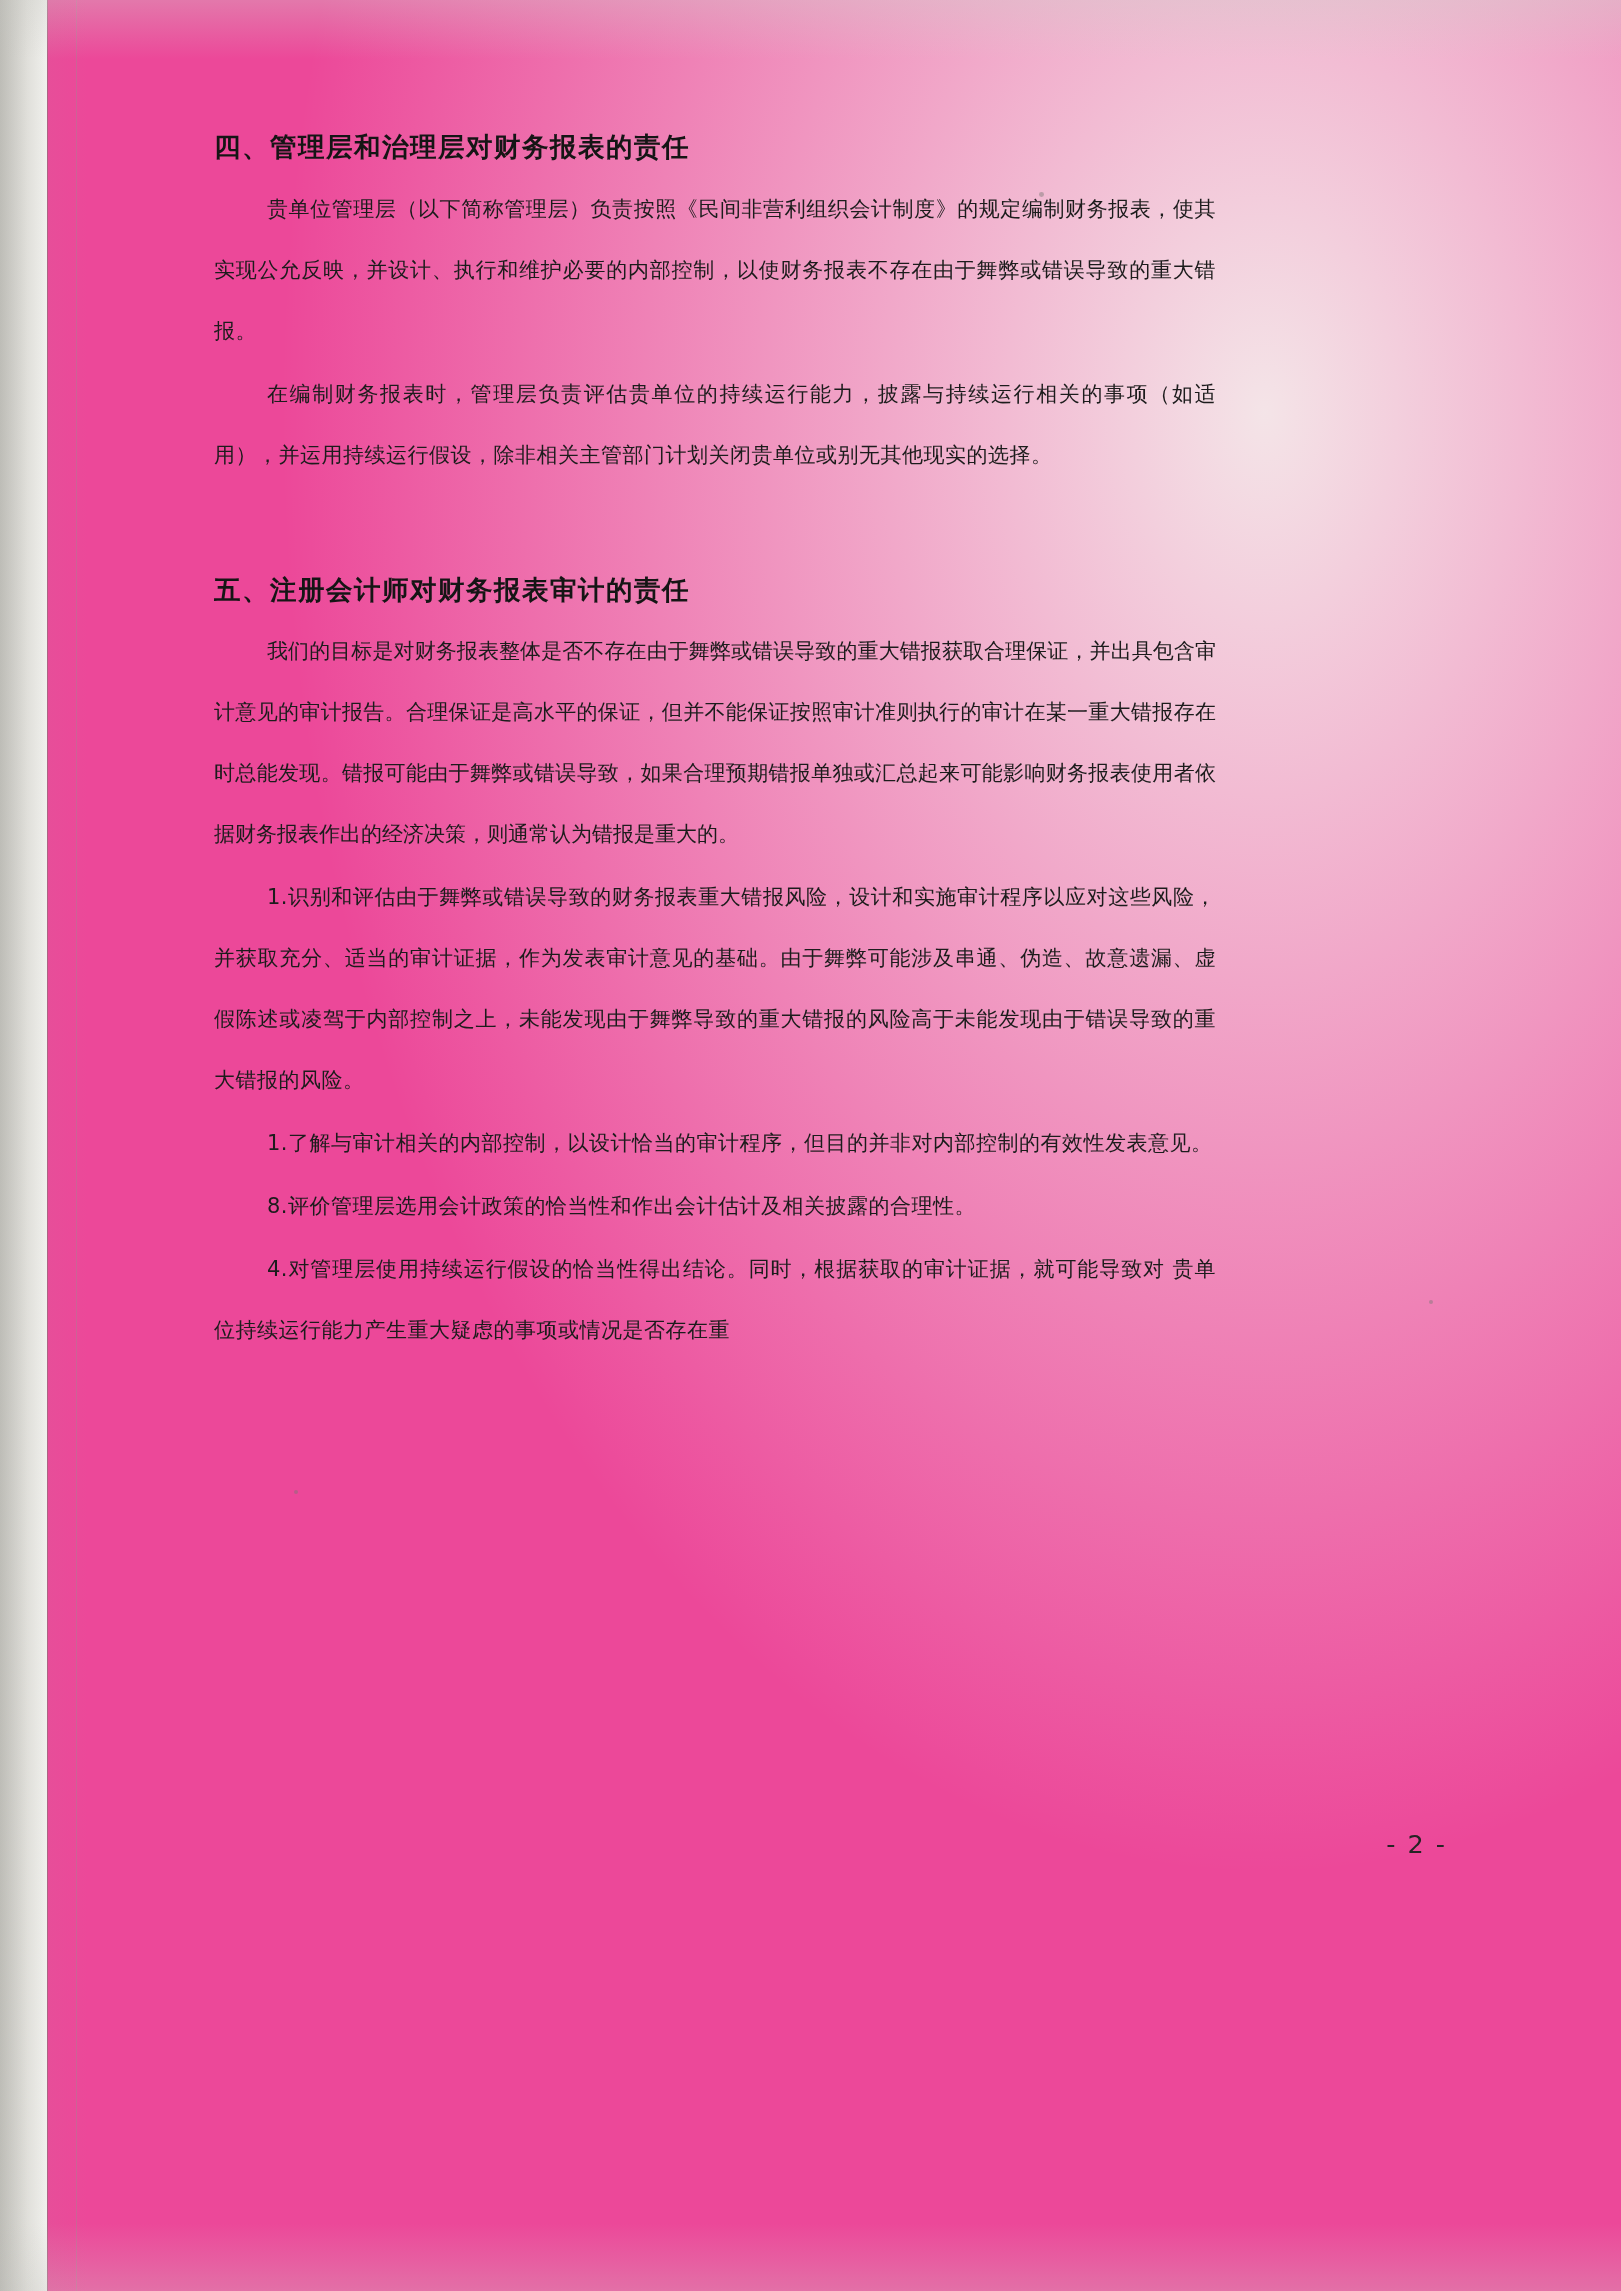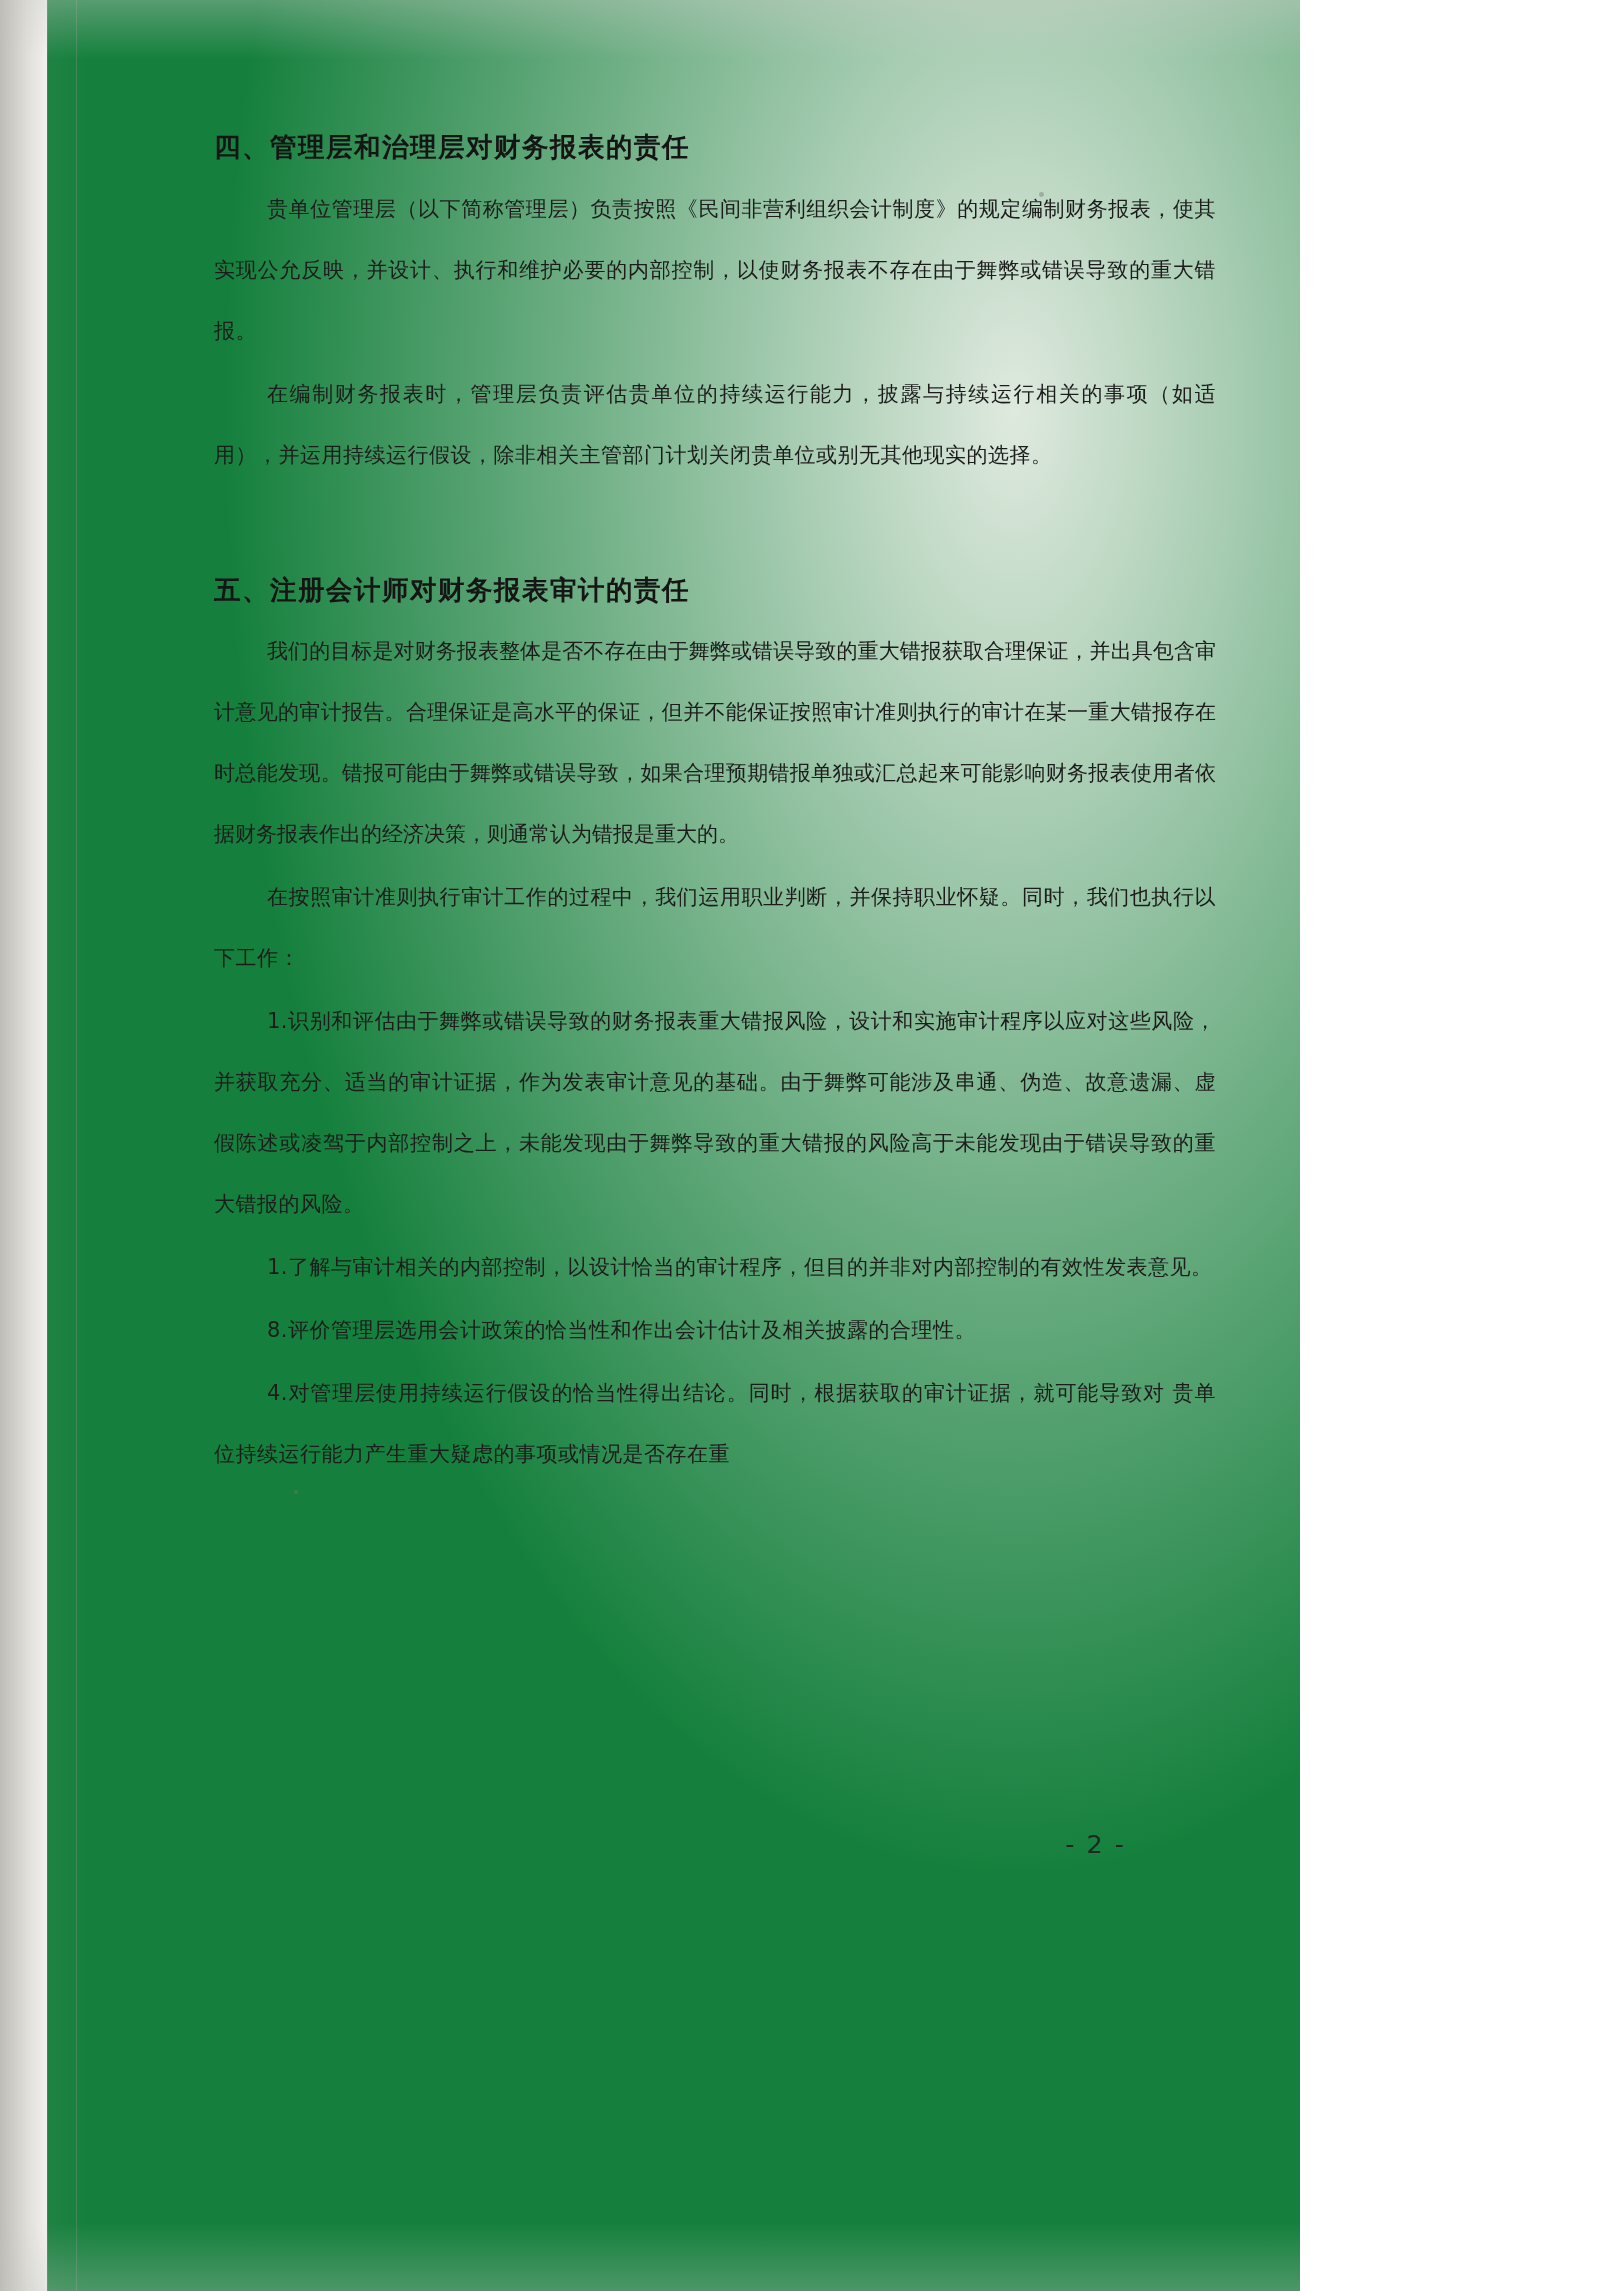--- a/index.html
+++ b/index.html
@@ -2,23 +2,23 @@
 <html><head>
 <meta charset="utf-8">
 <style>
   html, body {
     margin: 0;
     padding: 0;
     background: #ffffff;
   }
   #page {
     position: relative;
-    width: 1300px;
+    width: 1621px;
     height: 2292px;
-    background: #15803d;
+    background: #ec4899;
     overflow: hidden;
     font-family: "DejaVu Sans", sans-serif;
   }
   
   #page::before {
     content: "";
     position: absolute;
     inset: 0;
     background:
       linear-gradient(90deg, rgba(120,120,115,0.20) 0px, rgba(160,160,155,0.10) 27.4px, rgba(255,255,255,0) 88px),
@@ -116,21 +116,20 @@
   <div class="content">
 
     <h2 class="heading">四、管理层和治理层对财务报表的责任</h2>
     <p class="para">贵单位管理层（以下简称管理层）负责按照《民间非营利组织会计制度》的规定编制财务报表，使其实现公允反映，并设计、执行和维护必要的内部控制，以使财务报表不存在由于舞弊或错误导致的重大错报。</p>
     <p class="para">在编制财务报表时，管理层负责评估贵单位的持续运行能力，披露与持续运行相关的事项（如适用），并运用持续运行假设，除非相关主管部门计划关闭贵单位或别无其他现实的选择。</p>
 
     <div class="section-gap"></div>
 
     <h2 class="heading">五、注册会计师对财务报表审计的责任</h2>
     <p class="para tight">我们的目标是对财务报表整体是否不存在由于舞弊或错误导致的重大错报获取合理保证，并出具包含审计意见的审计报告。合理保证是高水平的保证，但并不能保证按照审计准则执行的审计在某一重大错报存在时总能发现。错报可能由于舞弊或错误导致，如果合理预期错报单独或汇总起来可能影响财务报表使用者依据财务报表作出的经济决策，则通常认为错报是重大的。</p>
-    <p class="para">在按照审计准则执行审计工作的过程中，我们运用职业判断，并保持职业怀疑。同时，我们也执行以下工作：</p>
     <p class="para item">1.识别和评估由于舞弊或错误导致的财务报表重大错报风险，设计和实施审计程序以应对这些风险，并获取充分、适当的审计证据，作为发表审计意见的基础。由于舞弊可能涉及串通、伪造、故意遗漏、虚假陈述或凌驾于内部控制之上，未能发现由于舞弊导致的重大错报的风险高于未能发现由于错误导致的重大错报的风险。</p>
     <p class="para item">1.了解与审计相关的内部控制，以设计恰当的审计程序，但目的并非对内部控制的有效性发表意见。</p>
     <p class="para item">8.评价管理层选用会计政策的恰当性和作出会计估计及相关披露的合理性。</p>
     <p class="para item">4.对管理层使用持续运行假设的恰当性得出结论。同时，根据获取的审计证据，就可能导致对 贵单位持续运行能力产生重大疑虑的事项或情况是否存在重</p>
 
   </div>
 
   <div class="pagenum">- 2 -</div>
 
 </div>

